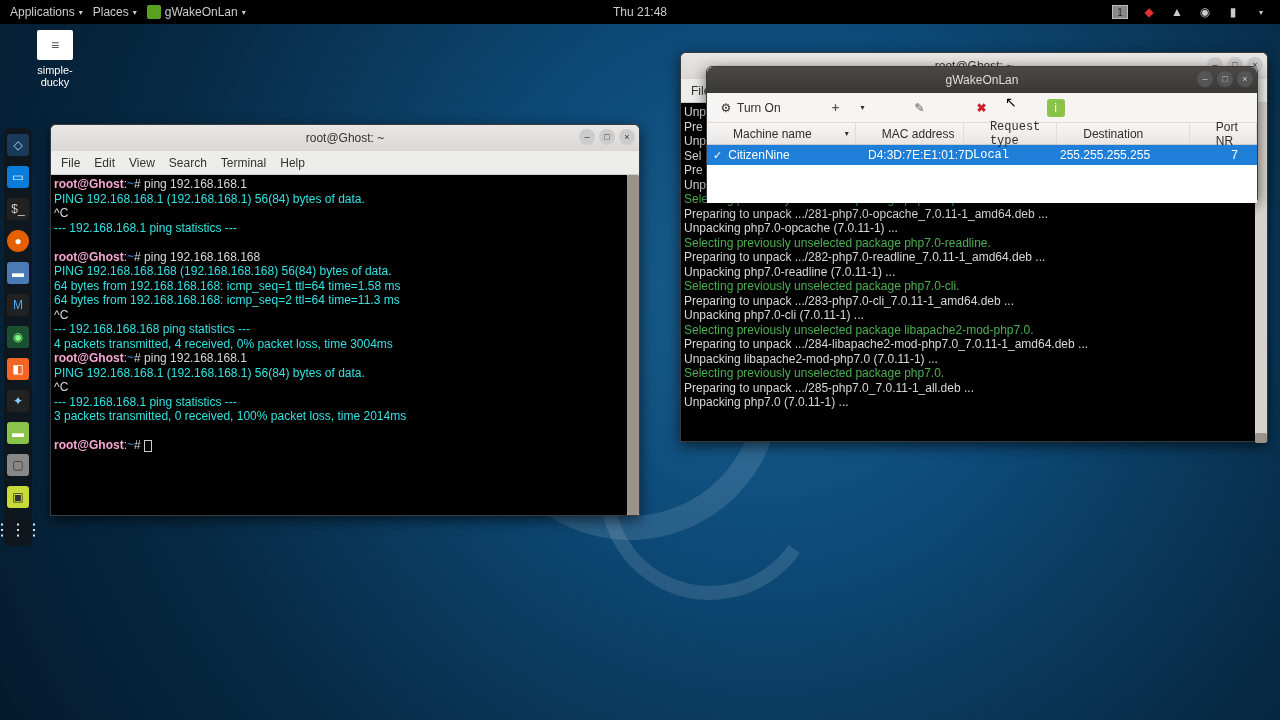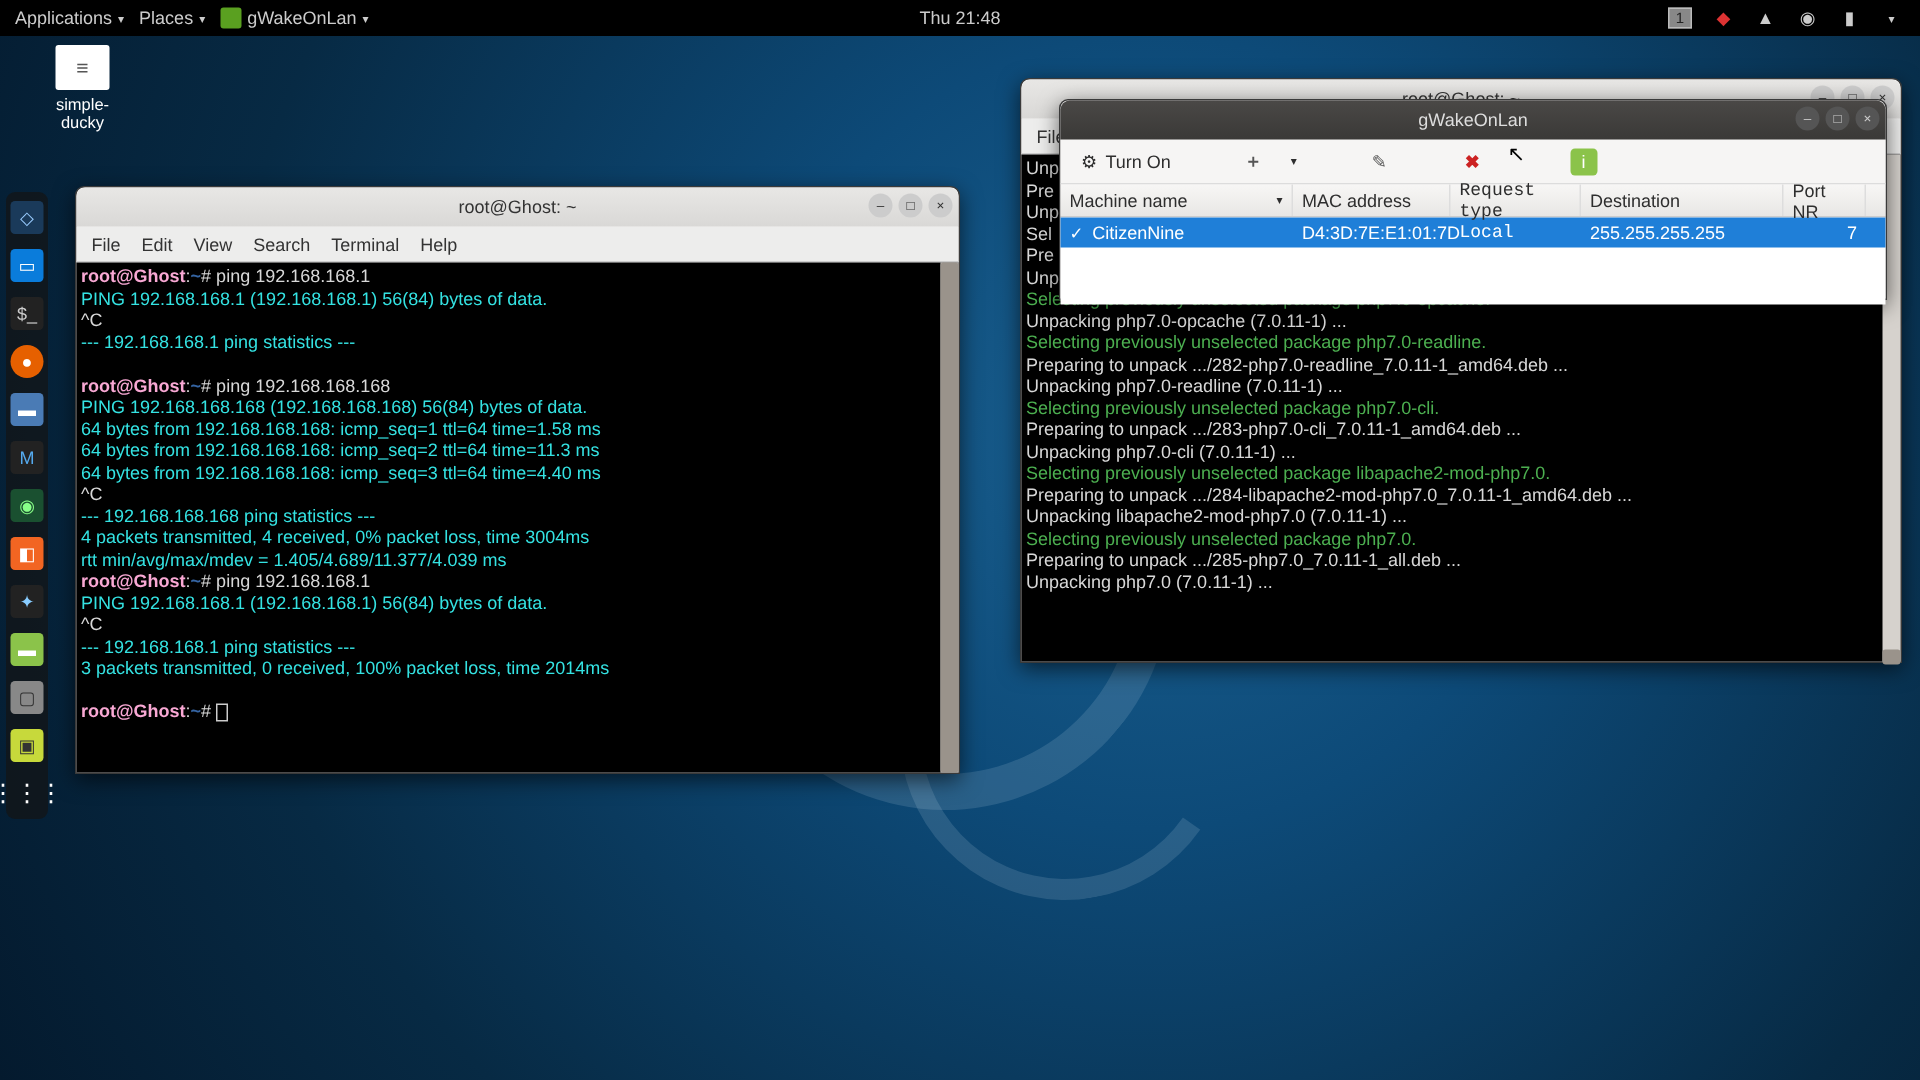--- a/index.html
+++ b/index.html
@@ -55,21 +55,21 @@
 .t2-white { color: #d8d8d8; }
 
 
 .gwol { z-index: 80; }
 .gwol .titlebar { background: linear-gradient(#4a4846,#3a3937); color: #ddd; }
 .gwol-toolbar { height: 30px; display: flex; align-items: center; gap: 10px; padding: 0 8px; background: #f6f5f4; border-bottom: 1px solid #dcdcdc; }
 .tb-btn { display: flex; align-items: center; gap: 4px; font-size: 12px; color: #2e2e2e; cursor: pointer; padding: 2px 4px; }
 .tb-sep { width: 20px; }
 .tb-icon { width: 14px; height: 14px; display: flex; align-items: center; justify-content: center; }
 .gwol-table-head { display: flex; background: linear-gradient(#f7f6f5,#e8e7e5); border-bottom: 1px solid #ccc; font-size: 12px; color: #2e2e2e; height: 22px; align-items: center; }
-.gwol-table-head > div { padding: 0 6px; border-right: 1px solid #ddd; height: 100%; display: flex; align-items: center; }
+.gwol-table-head > div { padding: 0 6px; border-right: 1px solid #ddd; height: 100%; display: flex; align-items: center; margin-left: 20px; }
 .col-name { width: 155px; justify-content: space-between; }
 .col-mac { width: 105px; }
 .col-req { width: 87px; font-family: Liberation Mono, monospace; }
 .col-dest { width: 135px; }
 .col-port { width: 55px; justify-content: flex-end; border-right: none; }
 .gwol-row { display: flex; background: #1f7fd8; color: #fff; font-size: 12px; height: 20px; align-items: center; }
 .gwol-row > div { padding: 0 6px; }
 .gwol-body { background: #fff; height: 58px; }
 .check { color: #fff; font-size: 11px; margin-right: 6px; }
 
@@ -146,20 +146,21 @@
     <span>File</span>
   </div>
   <div class="term2-body" style="height:338px">
     <div class="t2-white">Unp</div>
     <div class="t2-white">Pre</div>
     <div class="t2-white">Unp</div>
     <div class="t2-white">Sel</div>
     <div class="t2-white">Pre</div>
     <div class="t2-white">Unpacking php7.0-json (7.0.11-1) ...</div>
     <div class="t2-green">Selecting previously unselected package php7.0-opcache.</div>
+    <div class="t2-white">Preparing to unpack .../281-php7.0-opcache_7.0.11-1_amd64.deb ...</div>
     <div class="t2-white">Unpacking php7.0-opcache (7.0.11-1) ...</div>
     <div class="t2-green">Selecting previously unselected package php7.0-readline.</div>
     <div class="t2-white">Preparing to unpack .../282-php7.0-readline_7.0.11-1_amd64.deb ...</div>
     <div class="t2-white">Unpacking php7.0-readline (7.0.11-1) ...</div>
     <div class="t2-green">Selecting previously unselected package php7.0-cli.</div>
     <div class="t2-white">Preparing to unpack .../283-php7.0-cli_7.0.11-1_amd64.deb ...</div>
     <div class="t2-white">Unpacking php7.0-cli (7.0.11-1) ...</div>
     <div class="t2-green">Selecting previously unselected package libapache2-mod-php7.0.</div>
     <div class="t2-white">Preparing to unpack .../284-libapache2-mod-php7.0_7.0.11-1_amd64.deb ...</div>
     <div class="t2-white">Unpacking libapache2-mod-php7.0 (7.0.11-1) ...</div>
@@ -192,25 +193,23 @@
   <div class="term-body" style="height:340px">
     <div><span class="p-red">root@Ghost</span><span class="p-white">:</span><span class="p-blue">~</span><span class="p-white"># </span><span class="p-white">ping 192.168.168.1</span></div>
     <div class="p-cyan">PING 192.168.168.1 (192.168.168.1) 56(84) bytes of data.</div>
     <div class="p-white">^C</div>
     <div class="p-cyan">--- 192.168.168.1 ping statistics ---</div>
     <div>&nbsp;</div>
     <div><span class="p-red">root@Ghost</span><span class="p-white">:</span><span class="p-blue">~</span><span class="p-white"># </span><span class="p-white">ping 192.168.168.168</span></div>
     <div class="p-cyan">PING 192.168.168.168 (192.168.168.168) 56(84) bytes of data.</div>
     <div class="p-cyan">64 bytes from 192.168.168.168: icmp_seq=1 ttl=64 time=1.58 ms</div>
     <div class="p-cyan">64 bytes from 192.168.168.168: icmp_seq=2 ttl=64 time=11.3 ms</div>
-    <div class="p-cyan">64 bytes from 192.168.168.168: icmp_seq=3 ttl=64 time=4.40 ms</div>
     <div class="p-white">^C</div>
     <div class="p-cyan">--- 192.168.168.168 ping statistics ---</div>
     <div class="p-cyan">4 packets transmitted, 4 received, 0% packet loss, time 3004ms</div>
-    <div class="p-cyan">rtt min/avg/max/mdev = 1.405/4.689/11.377/4.039 ms</div>
     <div><span class="p-red">root@Ghost</span><span class="p-white">:</span><span class="p-blue">~</span><span class="p-white"># </span><span class="p-white">ping 192.168.168.1</span></div>
     <div class="p-cyan">PING 192.168.168.1 (192.168.168.1) 56(84) bytes of data.</div>
     <div class="p-white">^C</div>
     <div class="p-cyan">--- 192.168.168.1 ping statistics ---</div>
     <div class="p-cyan">3 packets transmitted, 0 received, 100% packet loss, time 2014ms</div>
     <div>&nbsp;</div>
     <div><span class="p-red">root@Ghost</span><span class="p-white">:</span><span class="p-blue">~</span><span class="p-white"># </span><span class="cursor-box"></span></div>
   </div>
   <div class="scrollbar scrollbar-back">
       <div class="thumb" style="top:0;height:340px"></div>

